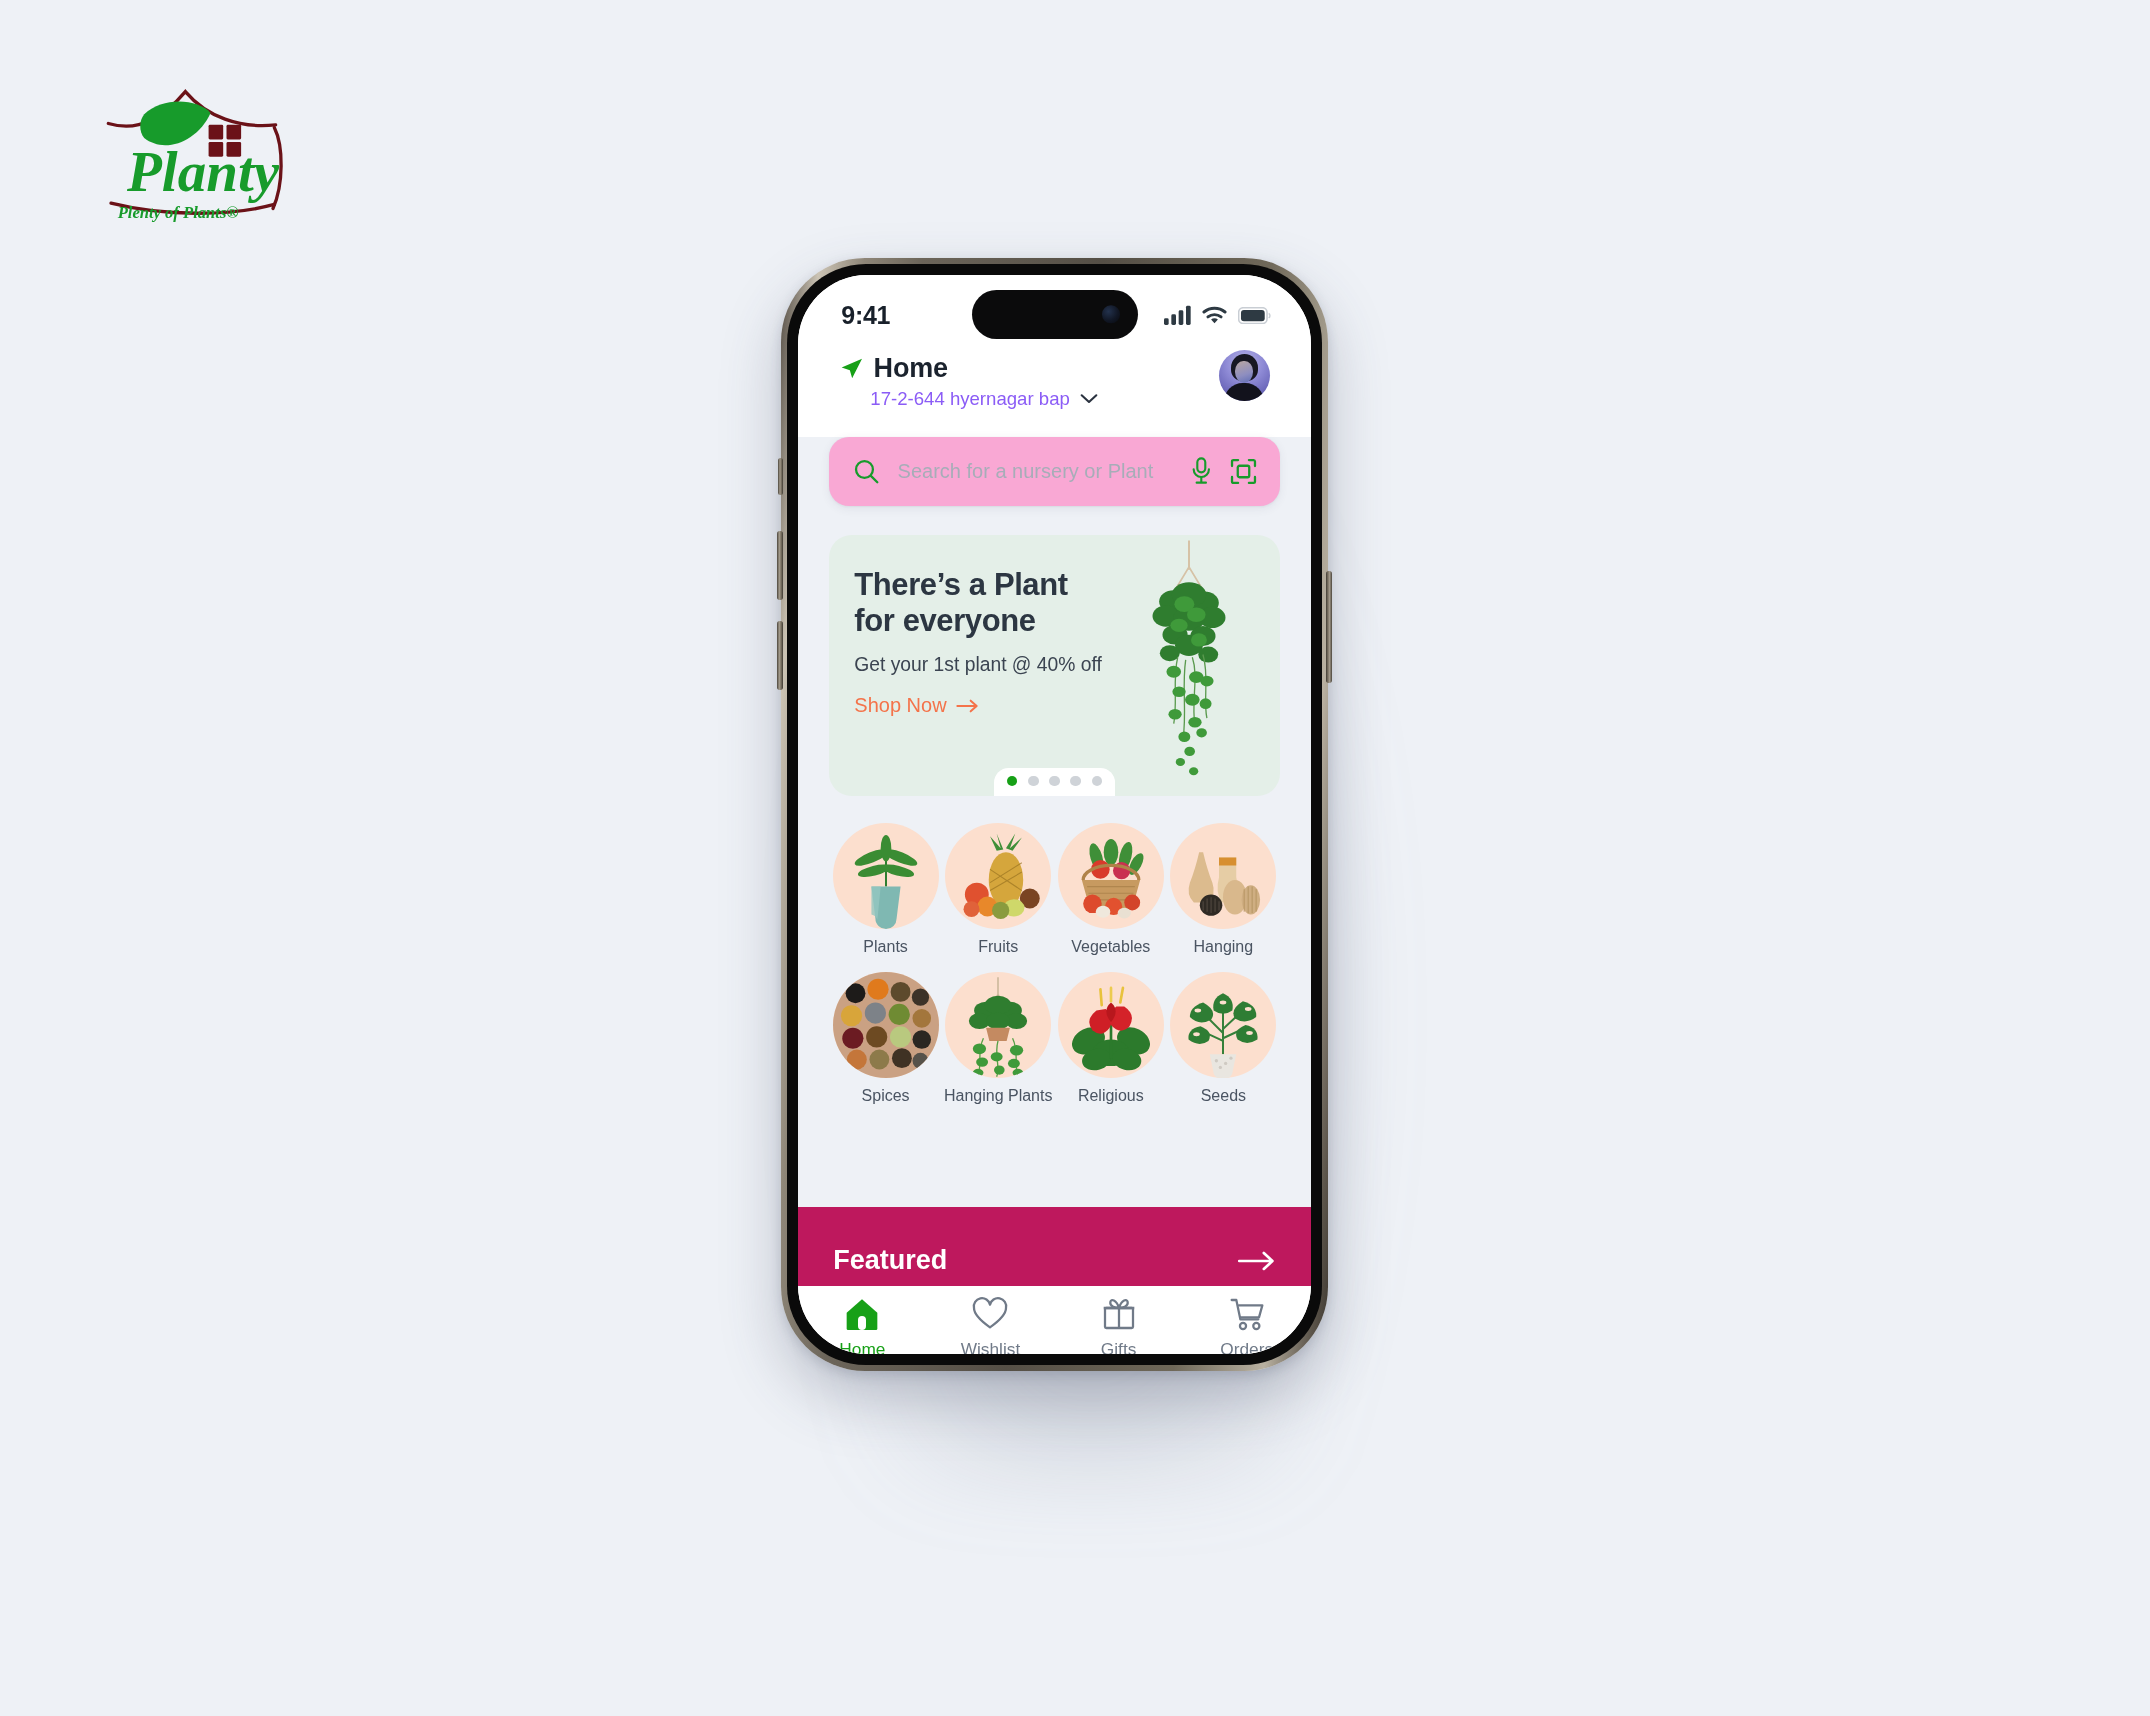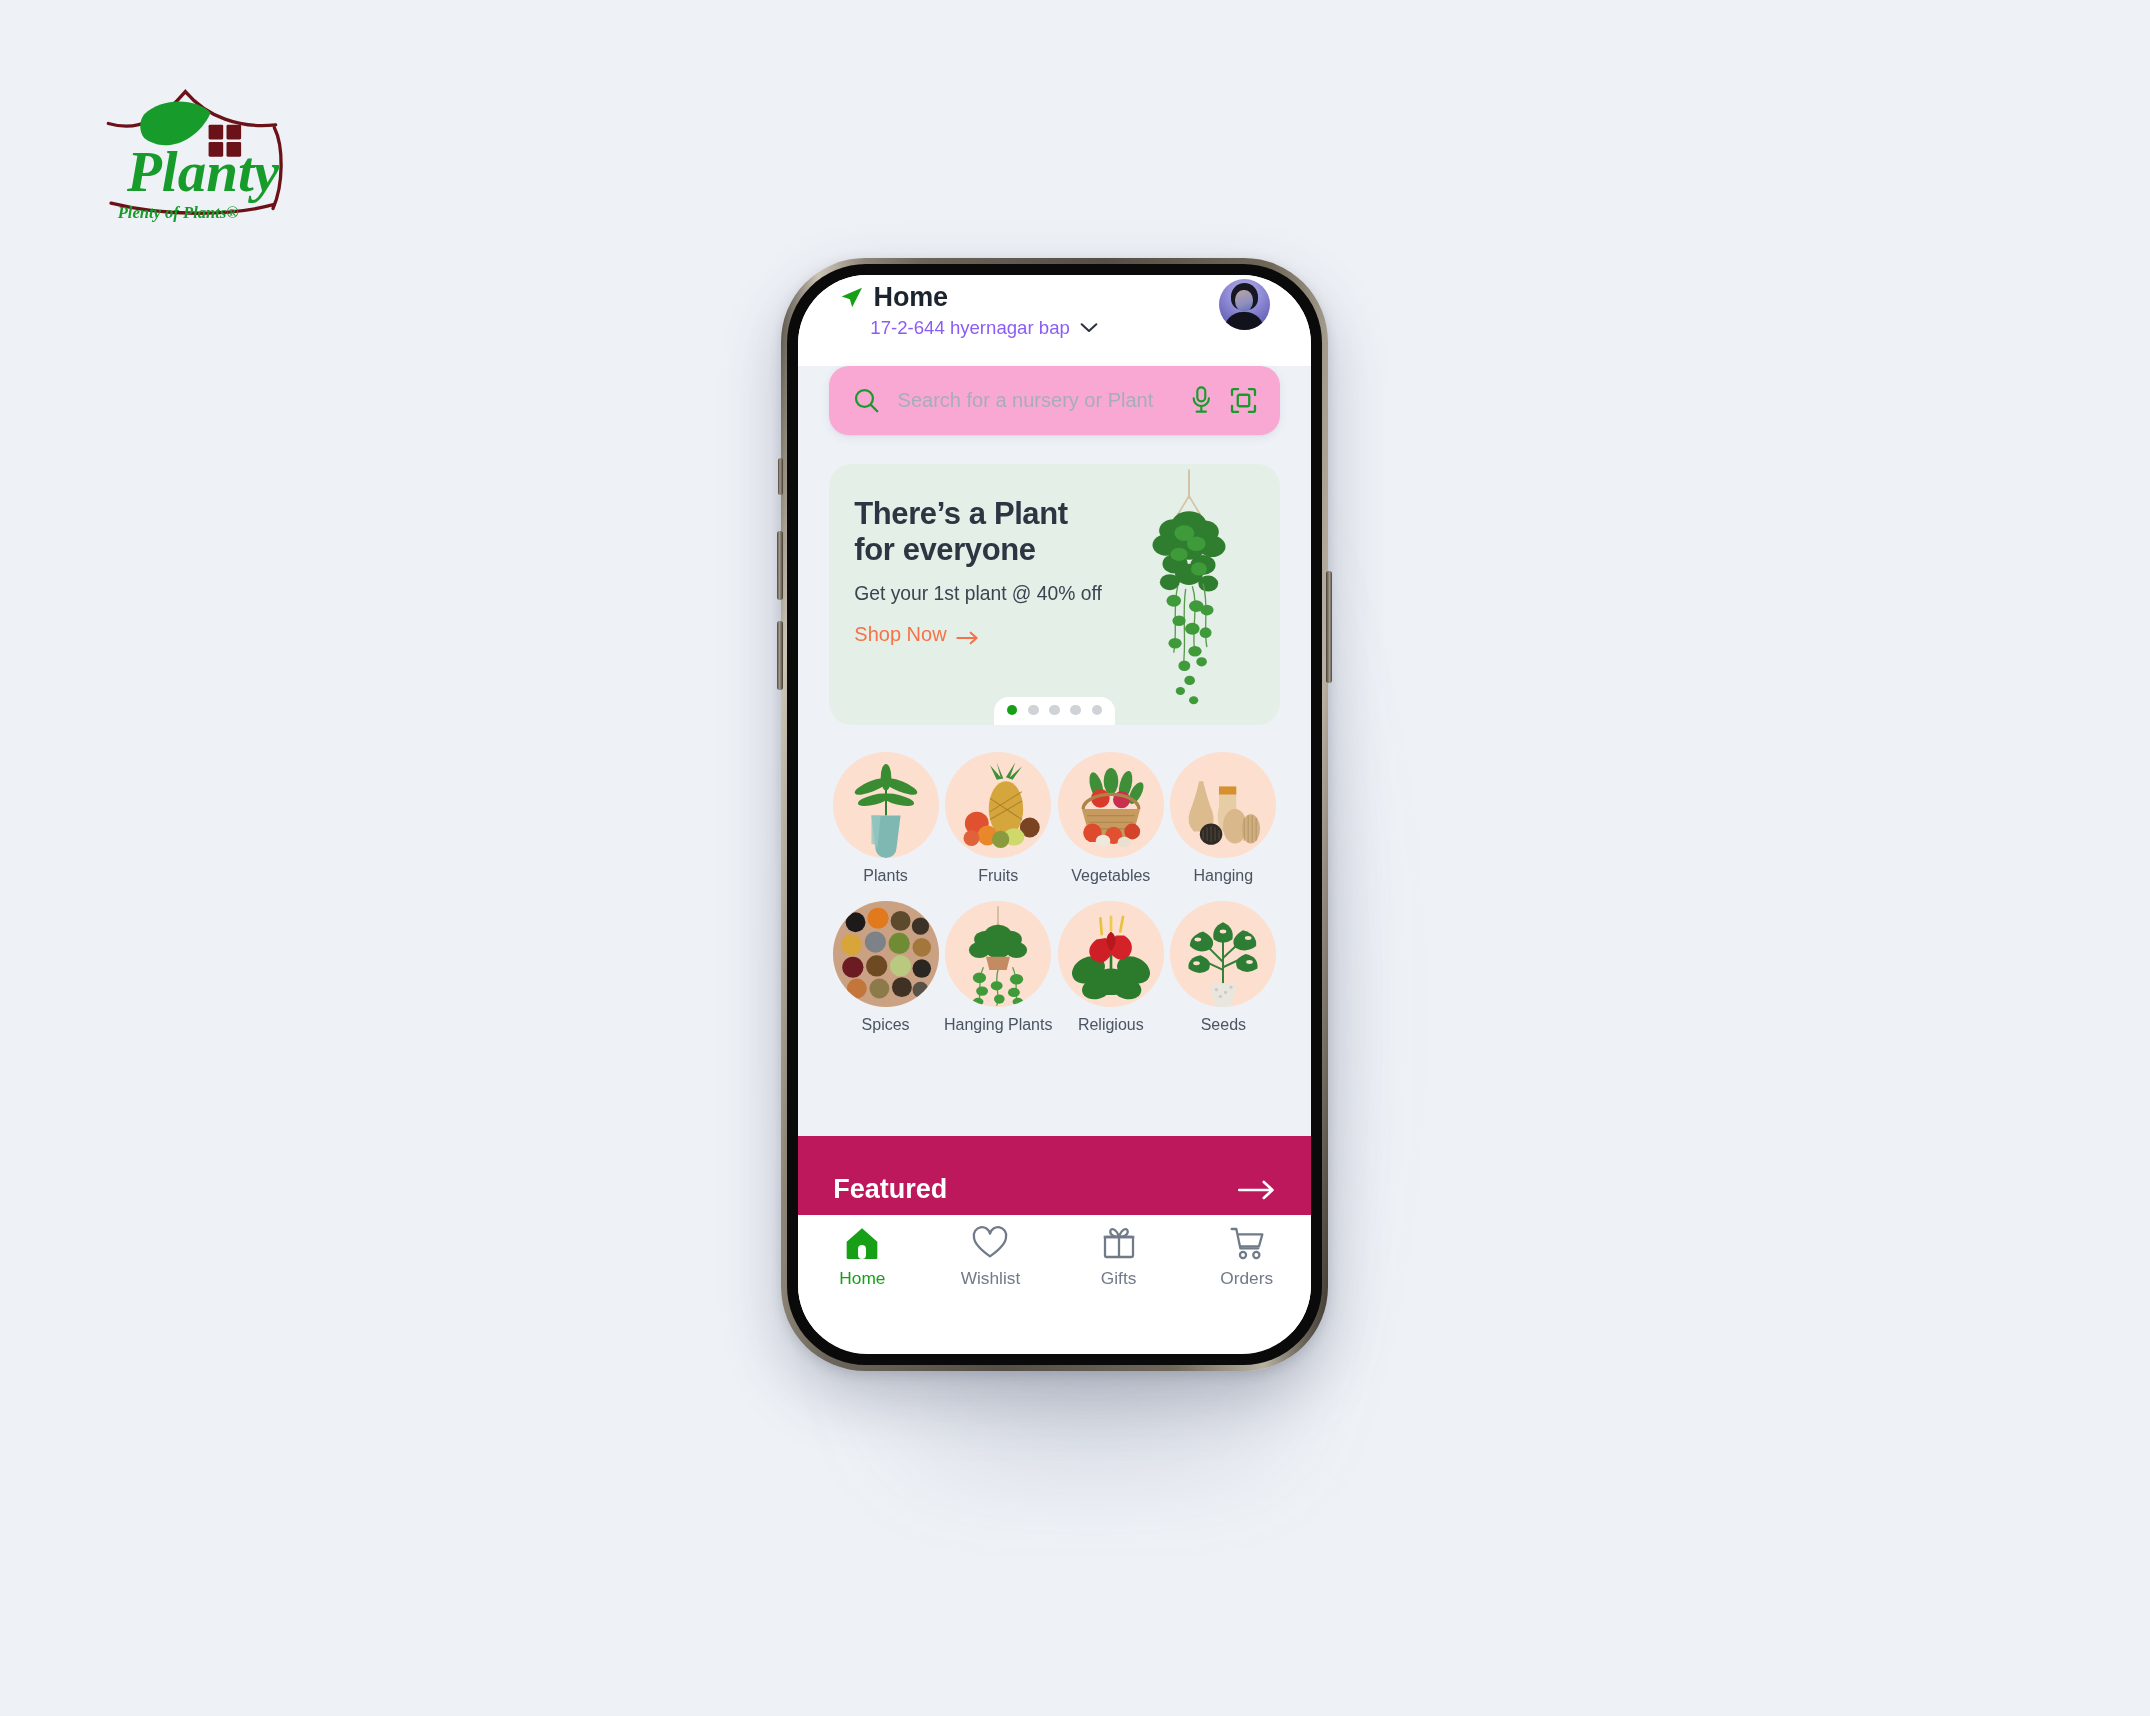--- a/index.html
+++ b/index.html
@@ -105,21 +105,21 @@
   .sb-icon{ flex:0 0 auto; display:block; }
 
   
   #hero{
     margin:29px 31px 0 31px; height:261px; background:#e4efe8;
     border-radius:22.6px; position:relative; overflow:hidden;
   }
   #hero-text{ position:absolute; left:25px; top:32px; width:306px; }
   #hero-title{ font-size:31px; line-height:1.17; font-weight:700; color:#2c3642; letter-spacing:-0.4px; }
   #hero-sub{ margin-top:14.6px; font-size:19.3px; color:#3b4451; }
-  #shop-now{ margin-top:18.6px; display:inline-flex; align-items:flex-end; gap:9.3px;
+  #shop-now{ margin-top:18.6px; display:inline-flex; align-items:center; gap:9.3px;
     font-size:20px; color:#f4734a; cursor:pointer; }
   #hero-plant{ position:absolute; right:28px; top:5.3px; width:126px; height:253px; }
   #hero-dots{
     position:absolute; left:50%; bottom:0; transform:translateX(-50%);
     background:#fff; border-radius:14.6px 14.6px 0 0; padding:7.3px 13.3px 9.3px 13.3px;
     display:flex; gap:10.6px; align-items:center;
   }
   .dot{ width:10.6px; height:10.6px; border-radius:50%; background:#cfd3d8; }
   .dot.active{ background:#16a016; }
 
@@ -179,20 +179,46 @@
 
 <div id="phone">
   <div class="btn-side" id="silent-btn"></div>
   <div class="btn-side" id="vol-up"></div>
   <div class="btn-side" id="vol-dn"></div>
   <div class="btn-side" id="power-btn"></div>
 
   <div id="phone-inner">
     <div id="screen">
 
+      <div id="statusbar">
+        <div id="clock">9:41</div>
+
+        <div id="dynamic-island">
+          <div id="di-cam"></div>
+        </div>
+
+        <div id="status-icons">
+          <svg class="sb-icon" width="28" height="20" viewBox="0 0 42 30">
+            <rect x="0" y="20" width="7" height="10" rx="2.2" fill="#2E3A43"></rect>
+            <rect x="11" y="14" width="7" height="16" rx="2.2" fill="#2E3A43"></rect>
+            <rect x="22" y="8" width="7" height="22" rx="2.2" fill="#2E3A43"></rect>
+            <rect x="33" y="1" width="7" height="29" rx="2.2" fill="#2E3A43"></rect>
+          </svg>
+          <svg class="sb-icon" width="25" height="18.6" viewBox="0 0 38 28">
+            <path d="M3 9 A25 25 0 0 1 35 9" fill="none" stroke="#2E3A43" stroke-width="4.5" stroke-linecap="round"></path>
+            <path d="M9 16.5 A16 16 0 0 1 29 16.5" fill="none" stroke="#2E3A43" stroke-width="4.5" stroke-linecap="round"></path>
+            <path d="M19 26 l-5.2-5.6 a7.6 7.6 0 0 1 10.4 0 Z" fill="#2E3A43"></path>
+          </svg>
+          <svg class="sb-icon" width="33" height="17.3" viewBox="0 0 50 26">
+            <rect x="1" y="1" width="43" height="24" rx="7" fill="none" stroke="#c9ced4" stroke-width="2.4"></rect>
+            <rect x="4.5" y="4.5" width="36" height="17" rx="4.5" fill="#2E3A43"></rect>
+            <path d="M46.5 9.5 a4.2 4.2 0 0 1 0 7" fill="none" stroke="#c9ced4" stroke-width="2.2"></path>
+          </svg>
+        </div>
+      </div>
 
       <div id="app-header">
         <div id="loc-block">
           <div class="loc-top">
             <svg width="25" height="25" viewBox="0 0 38 38">
               <path d="M35 4 L4 17.5 L16.5 21.5 L20 34 Z" fill="#17A017"></path>
             </svg>
             <span id="home-title">Home</span>
           </div>
           <div class="loc-bottom">

